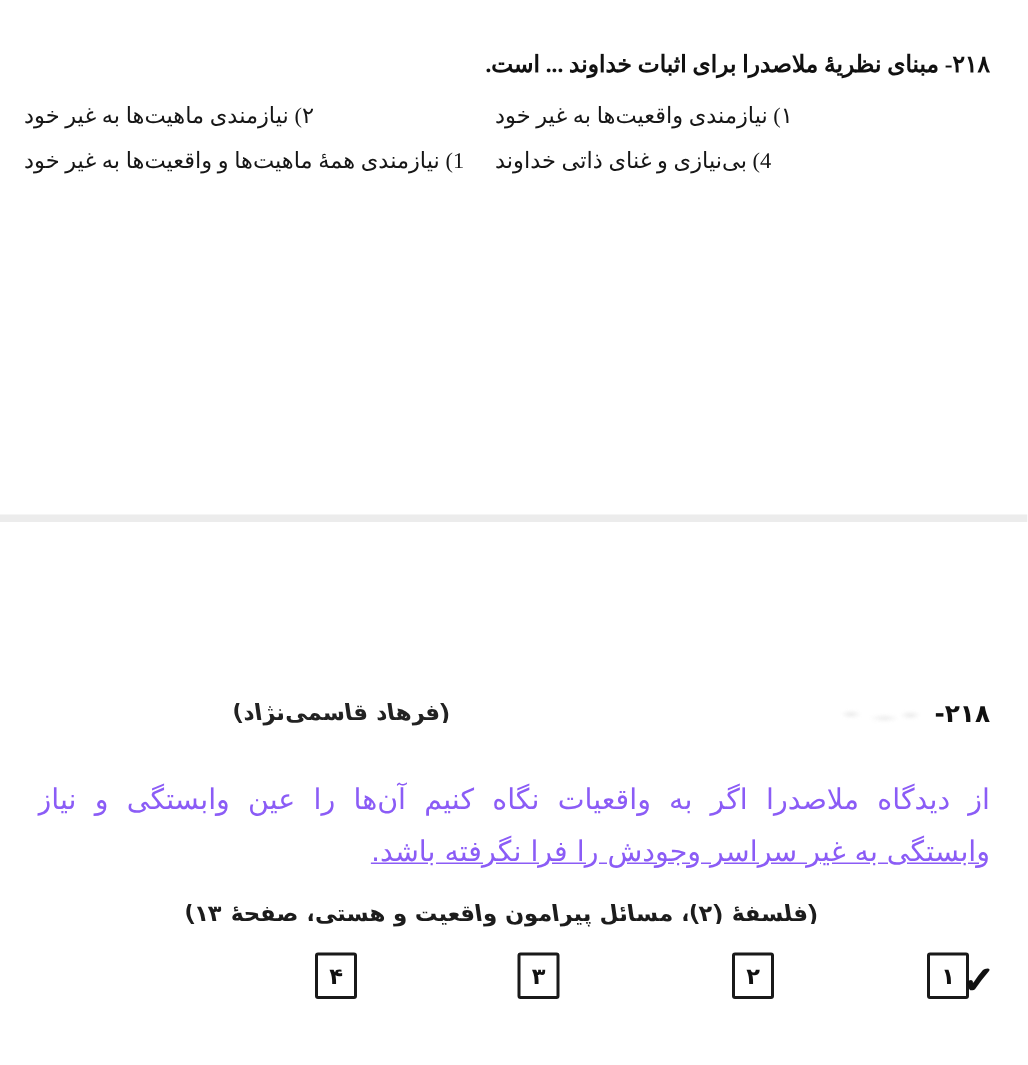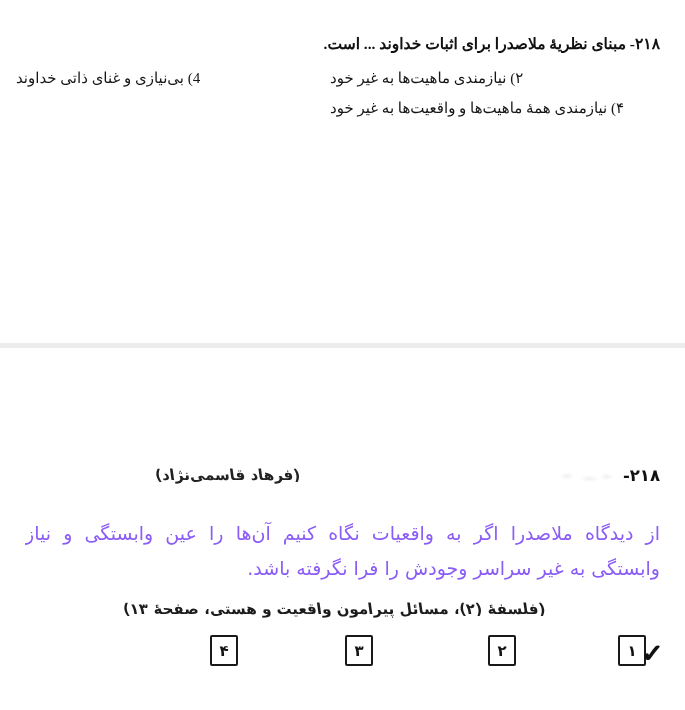--- a/index.html
+++ b/index.html
@@ -48,21 +48,21 @@
   .author {
     font-size: 15px; font-weight: bold; color: #222;
     transform: skewX(8deg); display: inline-block;
   }
 
   .explanation { margin-top: 26px; font-size: 19px; line-height: 35px; color: #8b5cf6; }
   .explanation .line {
     text-align: justify; text-align-last: justify;
     white-space: nowrap; overflow: hidden;
   }
-  .explanation .line.last { text-align: right; text-align-last: right; }
+  .explanation .line.last { text-align: right; text-align-last: right; text-decoration: underline; }
 
   .source { margin-top: 12px; padding-right: 115px; text-align: right; line-height: 22px; }
   .source .src-txt {
     display: inline-block; transform: skewX(8deg);
     font-size: 15px; font-weight: bold; color: #1c1c1c;
   }
 
   
   .choices { position: relative; height: 42px; margin: 13px -25px 0 -25px; }
   .choice-box {
@@ -84,23 +84,24 @@
 </style>
 </head>
 <body>
 
 <div class="question-section">
   <div class="q-header">
     <span class="q-num">۲۱۸-</span>
     <span>مبنای نظریهٔ ملاصدرا برای اثبات خداوند ... است.</span>
   </div>
   <div class="options-grid">
+    <div class="opt">۱) نیازمندی واقعیت‌ها به غیر خود</div>
     <div class="opt">۲) نیازمندی ماهیت‌ها به غیر خود</div>
     <div class="opt">4) بی‌نیازی و غنای ذاتی خداوند</div>
-    <div class="opt">۴) نیازمندی همهٔ ماهیت‌ها و واقعیت‌ها به غیر خود</div>
+    <div class="opt">1) نیازمندی همهٔ ماهیت‌ها و واقعیت‌ها به غیر خود</div>
   </div>
 </div>
 
 <div class="divider"></div>
 
 <div class="answer-section">
 
   <div class="answer-header">
     <div class="answer-num-wrap">
       <span class="answer-num">۲۱۸-</span>

